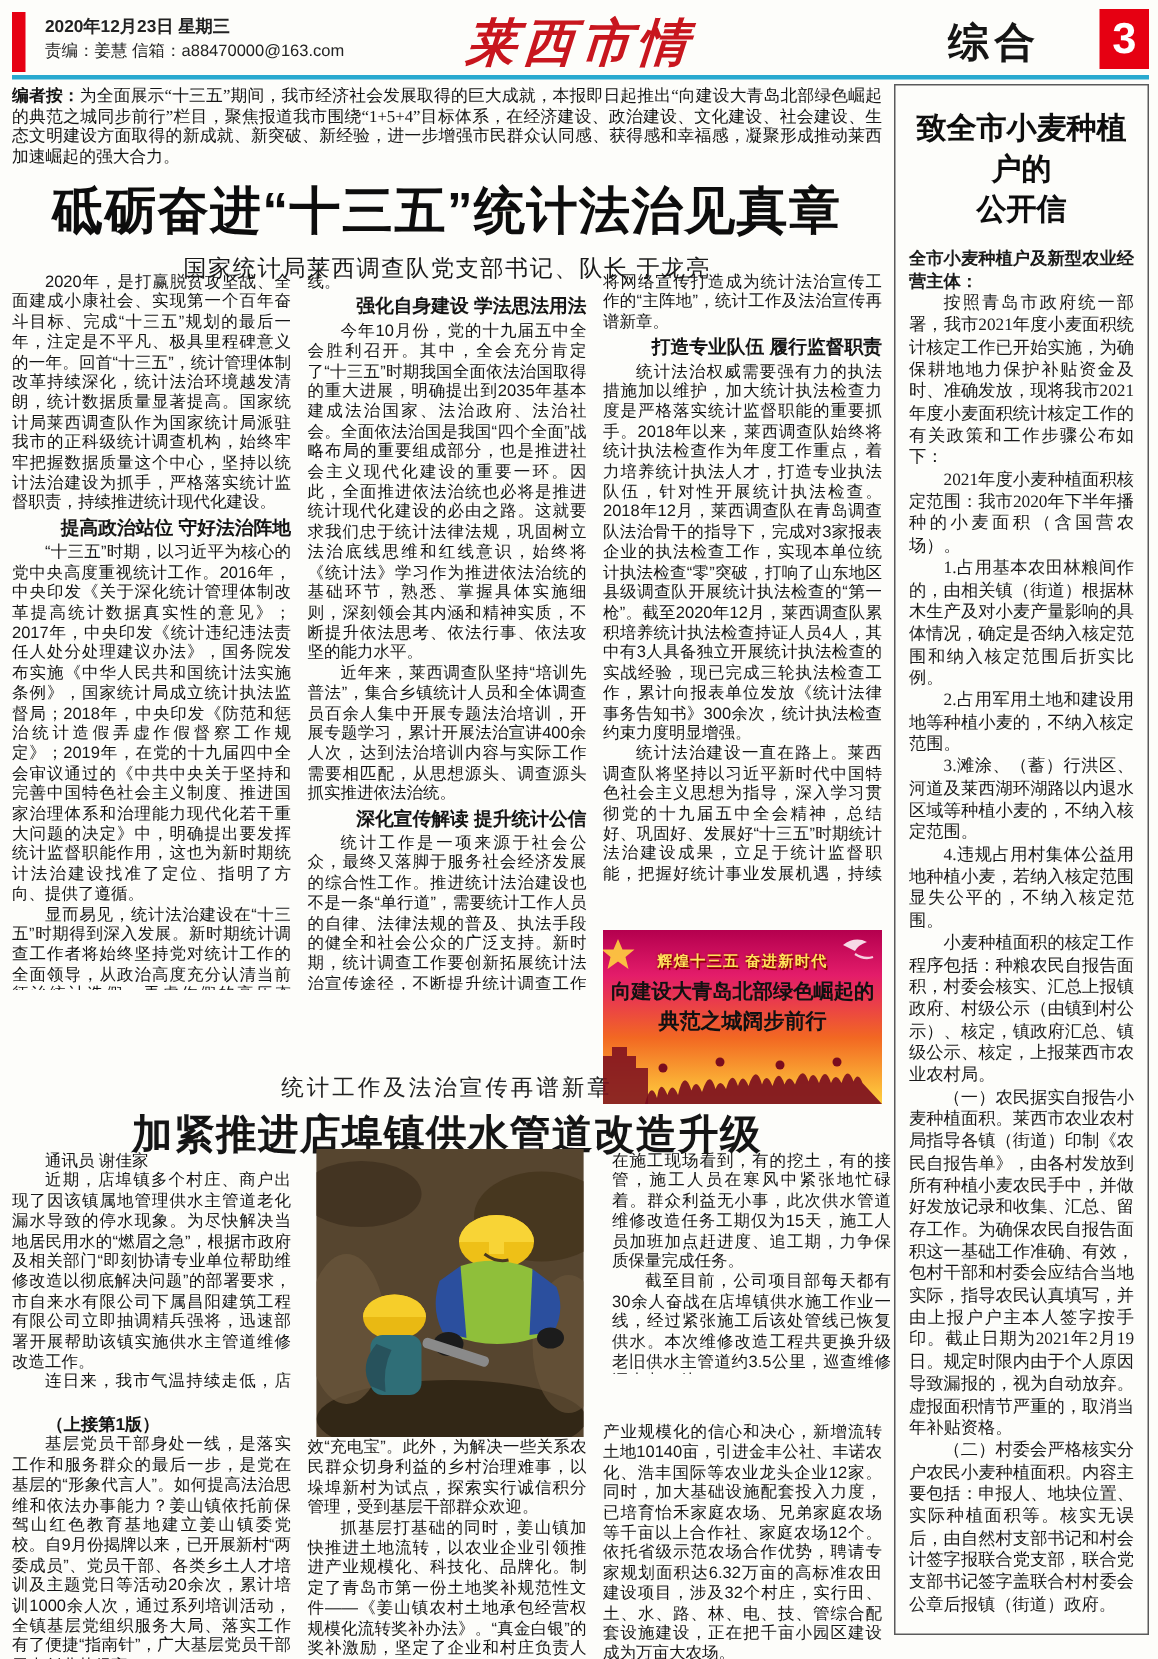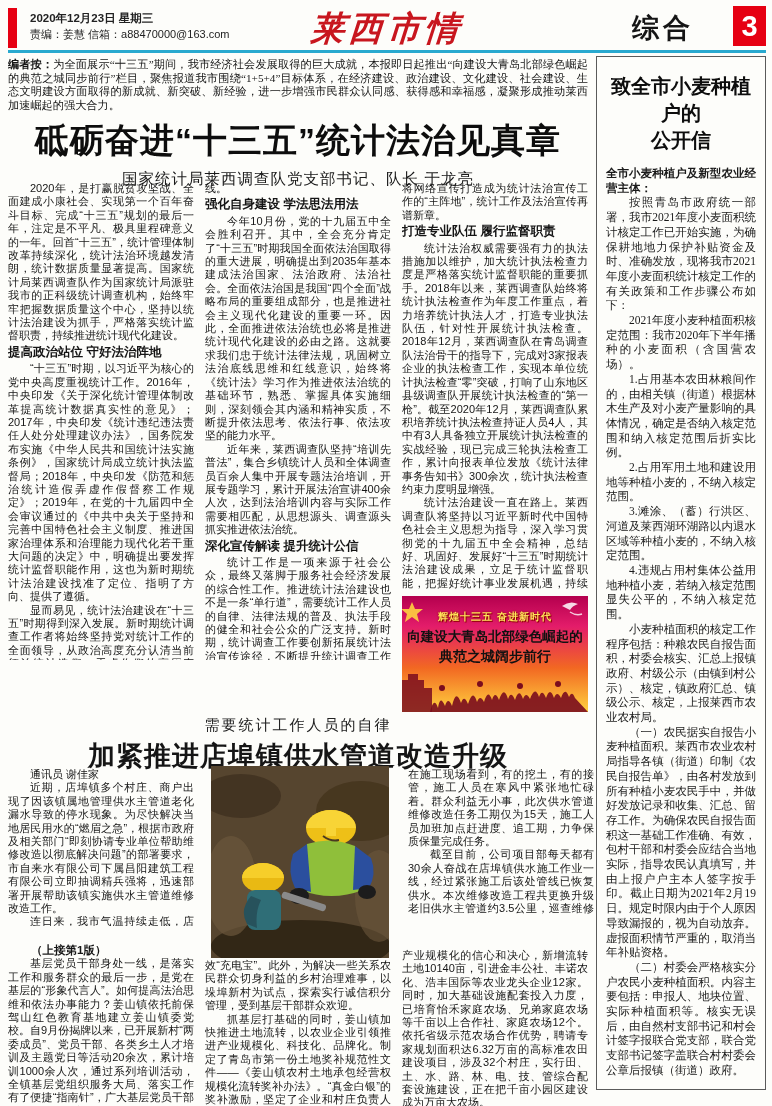--- a/index.html
+++ b/index.html
@@ -23,26 +23,26 @@
   .ed-note{font-family:"Liberation Serif",serif;font-size:11.2px;line-height:13.5px;text-align:justify;height:54px;overflow:hidden;}
   .ed-note b{font-weight:bold;}
   .main-headline{margin-top:6px;text-align:center;font-size:34px;font-weight:900;letter-spacing:1px;
                  font-family:"Liberation Sans",sans-serif;color:#0d0d0d;white-space:nowrap;}
   .main-byline{margin-top:5px;text-align:center;font-size:15.5px;color:#1a1a1a;letter-spacing:1px;}
   
   .cols{position:absolute;left:8px;top:182px;width:580px;height:534px;}
   .col{position:absolute;width:186px;text-align:justify;font-size:11px;line-height:13.4px;overflow:hidden;}
   .col p{margin:0;text-indent:2em;}
   .col p.ni{text-indent:0;}
-  .col .sub-h{font-weight:bold;text-align:left;font-size:12.5px;margin:3px 0;text-indent:0;}
+  .col .sub-h{font-weight:bold;text-align:right;font-size:12.5px;margin:3px 0;text-indent:0;}
   #mcol1{left:0;top:0;height:478px;}
   #mcol2{left:197px;top:0;height:478px;}
   #mcol3{left:394px;top:0;height:408px;}
   
-  .banner{position:absolute;left:394px;top:414px;width:186px;height:116px;overflow:hidden;
+  .banner{position:absolute;left:394px;top:438px;width:186px;height:116px;overflow:hidden;
           background:linear-gradient(180deg,#b4004e 0%,#e31c6a 26%,#f26822 62%,#ffd23f 100%);}
   .banner-tag{position:relative;margin-top:14px;text-align:center;font-size:10px;font-weight:bold;color:#ffe45c;
               text-shadow:0 0 2px #8b0000,1px 1px 0 #8b0000;letter-spacing:1px;z-index:2;}
   .banner-l1{position:relative;text-align:center;font-size:13.5px;font-weight:900;color:#111;margin-top:4px;z-index:2;}
   .banner-l2{position:relative;text-align:center;font-size:14px;font-weight:900;color:#111;margin-top:2px;z-index:2;}
   .banner svg{position:absolute;left:0;bottom:0;z-index:1;}
   
   .mid{position:absolute;left:8px;top:716px;width:580px;height:246px;}
   .mid-company{text-align:center;font-size:15px;letter-spacing:2px;color:#222;}
   .mid-headline{text-align:center;font-size:27px;font-weight:900;letter-spacing:1px;margin-top:3px;white-space:nowrap;}
@@ -129,21 +129,21 @@
       </svg>
       <svg width="186" height="116" viewBox="0 0 186 116" style="top:0;bottom:auto">
         <polygon points="10,6 13,13 21,13 15,18 17,26 10,21 3,26 5,18 -1,13 7,13" fill="#ffd23f" opacity="0.9"></polygon>
         <path d="M160,10 q8,-6 16,-2 q-6,2 -8,6 q-4,-2 -8,-4 Z" fill="#ffffff" opacity="0.85"></path>
         <path d="M168,16 q6,4 12,2" stroke="#ffffff" stroke-width="1.5" fill="none" opacity="0.8"></path>
       </svg>
     </div>
   </div>
 
   <div class="mid">
-    <div class="mid-company">需要统计工作人员的自律</div>
+    <div class="mid-company">统计工作及法治宣传再谱新章</div>
     <div class="mid-headline">加紧推进店埠镇供水管道改造升级</div>
     <div class="col" id="midcol1">
       <p class="mid-byline"><span>通讯员</span> <b>谢佳家</b></p>
       <span><p class="">近期，店埠镇多个村庄、商户出现了因该镇属地管理供水主管道老化漏水导致的停水现象。为尽快解决当地居民用水的“燃眉之急”，根据市政府及相关部门“即刻协请专业单位帮助维修改造以彻底解决问题”的部署要求，市自来水有限公司下属昌阳建筑工程有限公司立即抽调精兵强将，迅速部署开展帮助该镇实施供水主管道维修改造工作。</p><p class="">连日来，我市气温持续走低，店埠镇早晚最低气温已逼近零下10度。笔者</p></span>
     </div>
     <div class="photo">
       <svg width="178" height="192" viewBox="0 0 178 192">
         <rect width="178" height="192" fill="#56452f"></rect>
         <ellipse cx="30" cy="30" rx="40" ry="22" fill="#3e2f1f" opacity="0.8"></ellipse>
         <ellipse cx="150" cy="40" rx="45" ry="30" fill="#433category318" opacity="0"></ellipse>

